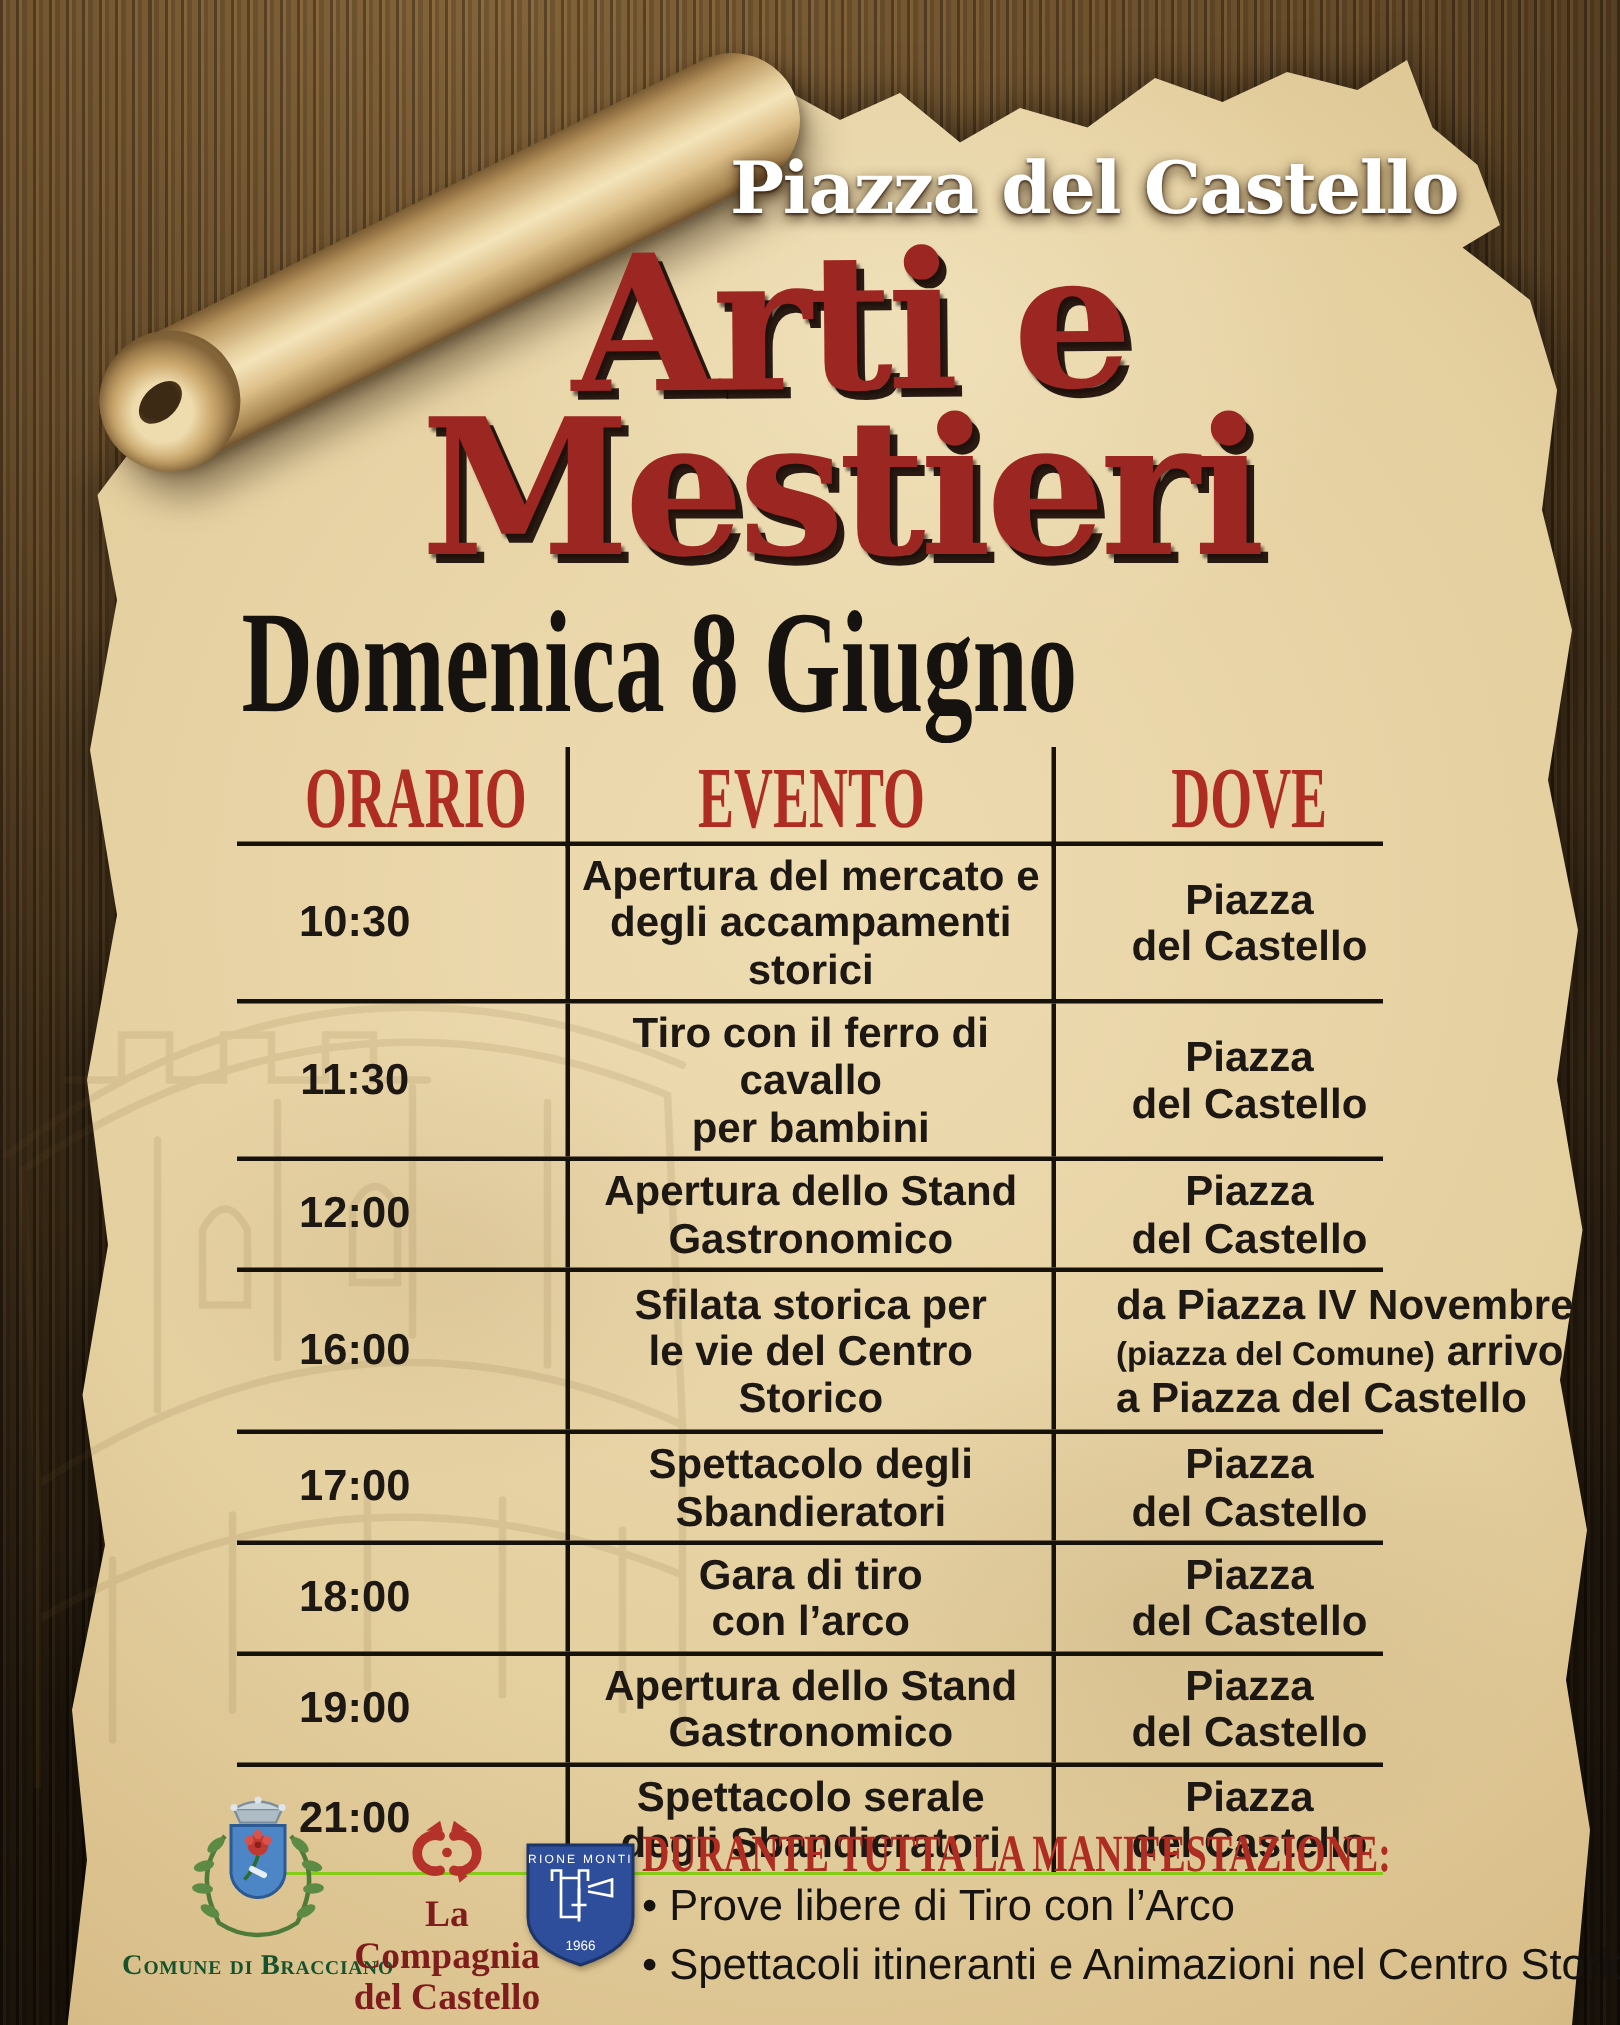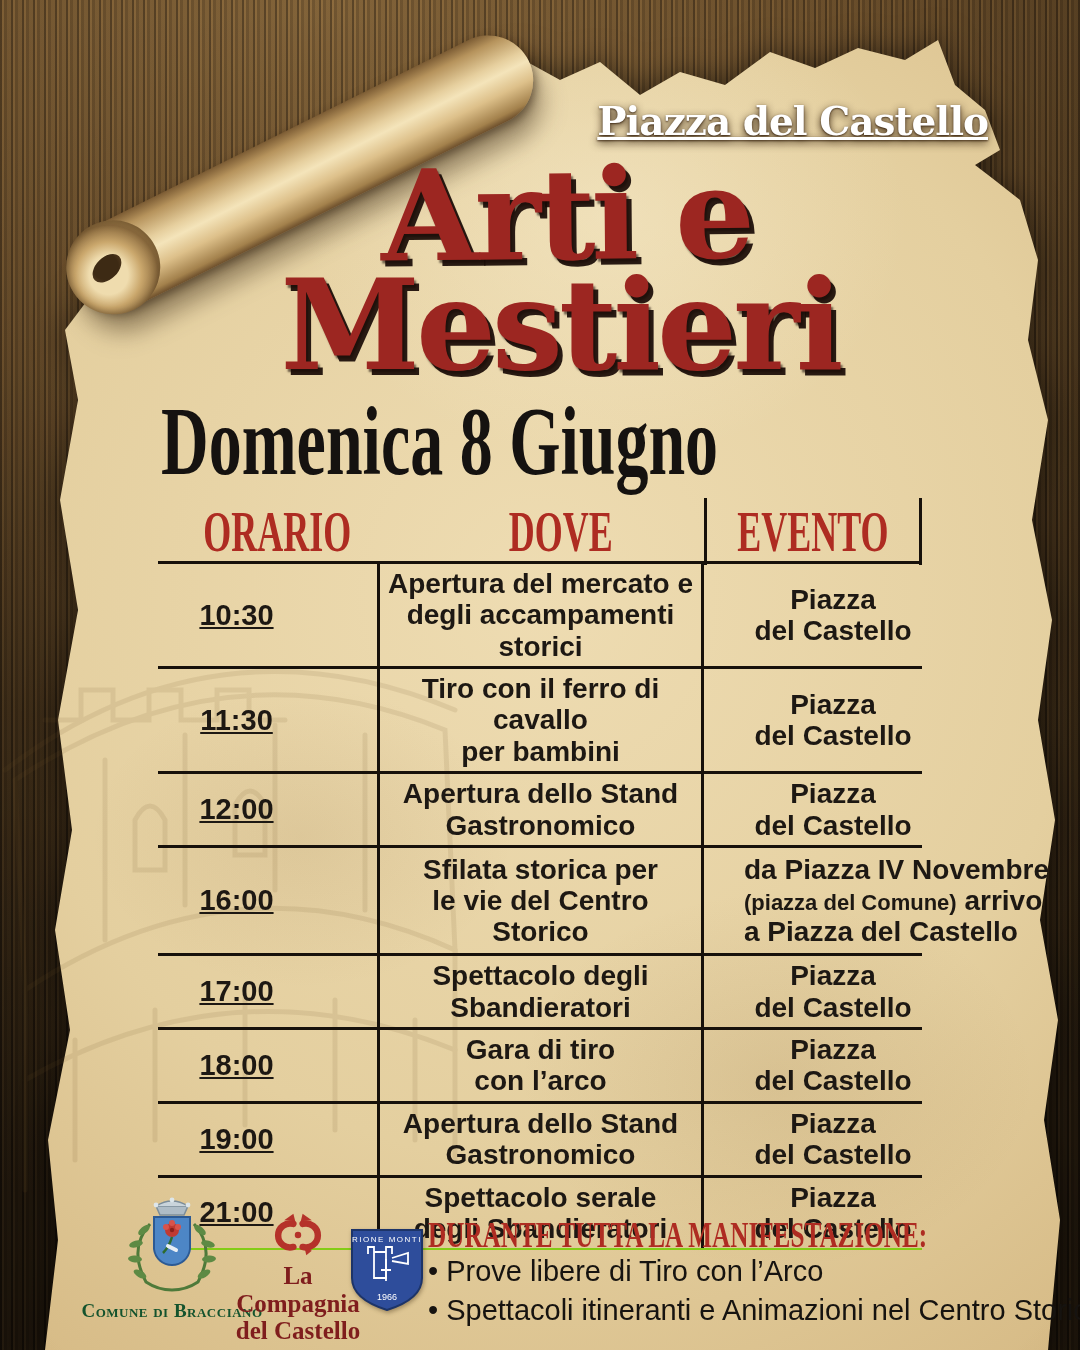--- a/index.html
+++ b/index.html
@@ -44,36 +44,36 @@
     box-shadow:inset 0 0 10px rgba(60,40,16,.6);}
   .roll-hole{position:absolute;left:24px;top:34px;width:34px;height:22px;border-radius:50%;
     background:radial-gradient(circle at 50% 40%, #3d2a14 0 60%, #5d4326 100%);transform:rotate(-18deg);}
 
   
   .serif{font-family:"Liberation Serif",serif;}
   .dserif{font-family:"DejaVu Serif",serif;}
   .cx{display:inline-block;transform:scaleX(.68);transform-origin:center;}
   .cxl{display:inline-block;transform:scaleX(.72);transform-origin:left;}
 
-  .brand{position:absolute;top:98px;right:92px;color:#fff;font-weight:bold;font-size:39px;letter-spacing:-1px;
-    text-shadow:0 3px 9px rgba(45,24,6,.9),0 1px 2px rgba(45,24,6,.8);white-space:nowrap;text-decoration:underline;}
+  .brand{position:absolute;top:98px;right:108px;color:#fff;font-weight:bold;font-size:48px;letter-spacing:-1px;
+    text-shadow:0 3px 9px rgba(45,24,6,.9),0 1px 2px rgba(45,24,6,.8);white-space:nowrap;}
 
   .title{position:absolute;left:0;width:1080px;text-align:center;color:#9c2621;font-weight:bold;
     letter-spacing:-4px;line-height:1;white-space:nowrap;
     text-shadow:5px 6px 0 rgba(24,10,5,.92),2px 3px 2px rgba(24,10,5,.6);}
   .title1{top:152px;font-size:126px;transform:translateX(26px) rotate(-.5deg);}
   .title2{top:262px;font-size:126px;transform:translateX(20px);}
 
   .date{position:absolute;left:0;top:386px;width:880px;text-align:center;color:#151210;font-weight:bold;font-size:97px;white-space:nowrap;}
 
   
   .tbl{position:absolute;left:158px;top:498px;width:764px;color:#1d1813;font-weight:bold;border-bottom:2px solid #84cc16;}
   .trow{display:grid;grid-template-columns:219px 327px 218px;align-items:center;}
   .drow{border-top:3px solid #17110b;}
-  .c1{font-size:29px;text-align:center;padding-right:62px;text-decoration:underline;}
+  .c1{font-size:29px;text-align:center;padding-right:62px;}
   .c2{align-self:stretch;display:flex;flex-direction:column;justify-content:center;text-align:center;
       font-size:28px;line-height:1.12;border-left:3px solid #17110b;border-right:3px solid #17110b;padding:4px 2px;}
   .c3{text-align:center;font-size:28px;line-height:1.12;padding-left:40px;}
   .c3 .ln{white-space:nowrap;}
   .sm{font-size:22px;}
   .hdr{height:63px;color:#ae2c22;font-family:"Liberation Serif",serif;font-size:58px;font-weight:bold;}
   .hdr .hc{text-align:center;white-space:nowrap;}
   .hdr .c2h{align-self:stretch;display:flex;align-items:center;justify-content:center;border-left:3px solid #17110b;border-right:3px solid #17110b;}
   .hdr .c1h{padding-right:62px;}
   .hdr .c3h{padding-left:40px;}
@@ -124,24 +124,24 @@
 <div class="brand dserif">Piazza del Castello</div>
 
 <div class="title title1 dserif">Arti e</div>
 <div class="title title2 dserif">Mestieri</div>
 
 <div class="date serif"><span class="cx">Domenica 8 Giugno</span></div>
 
 <div class="tbl">
   <div class="trow hdr">
     <div class="hc c1h"><span class="hx">ORARIO</span></div>
-    <div class="hc c3h"><span class="hx">DOVE</span></div>
     <div class="hc c2h">
         <span class="hx">EVENTO</span>
       </div>
+    <div class="hc c3h"><span class="hx">DOVE</span></div>
   </div>
 
   <div class="trow drow" style="min-height:68px">
     <div class="c1">10:30</div>
     <div class="c2">
       <div>Apertura del mercato e</div>
       <div>degli accampamenti storici</div>
     </div>
     <div class="c3">
       <div class="ln">Piazza</div>

